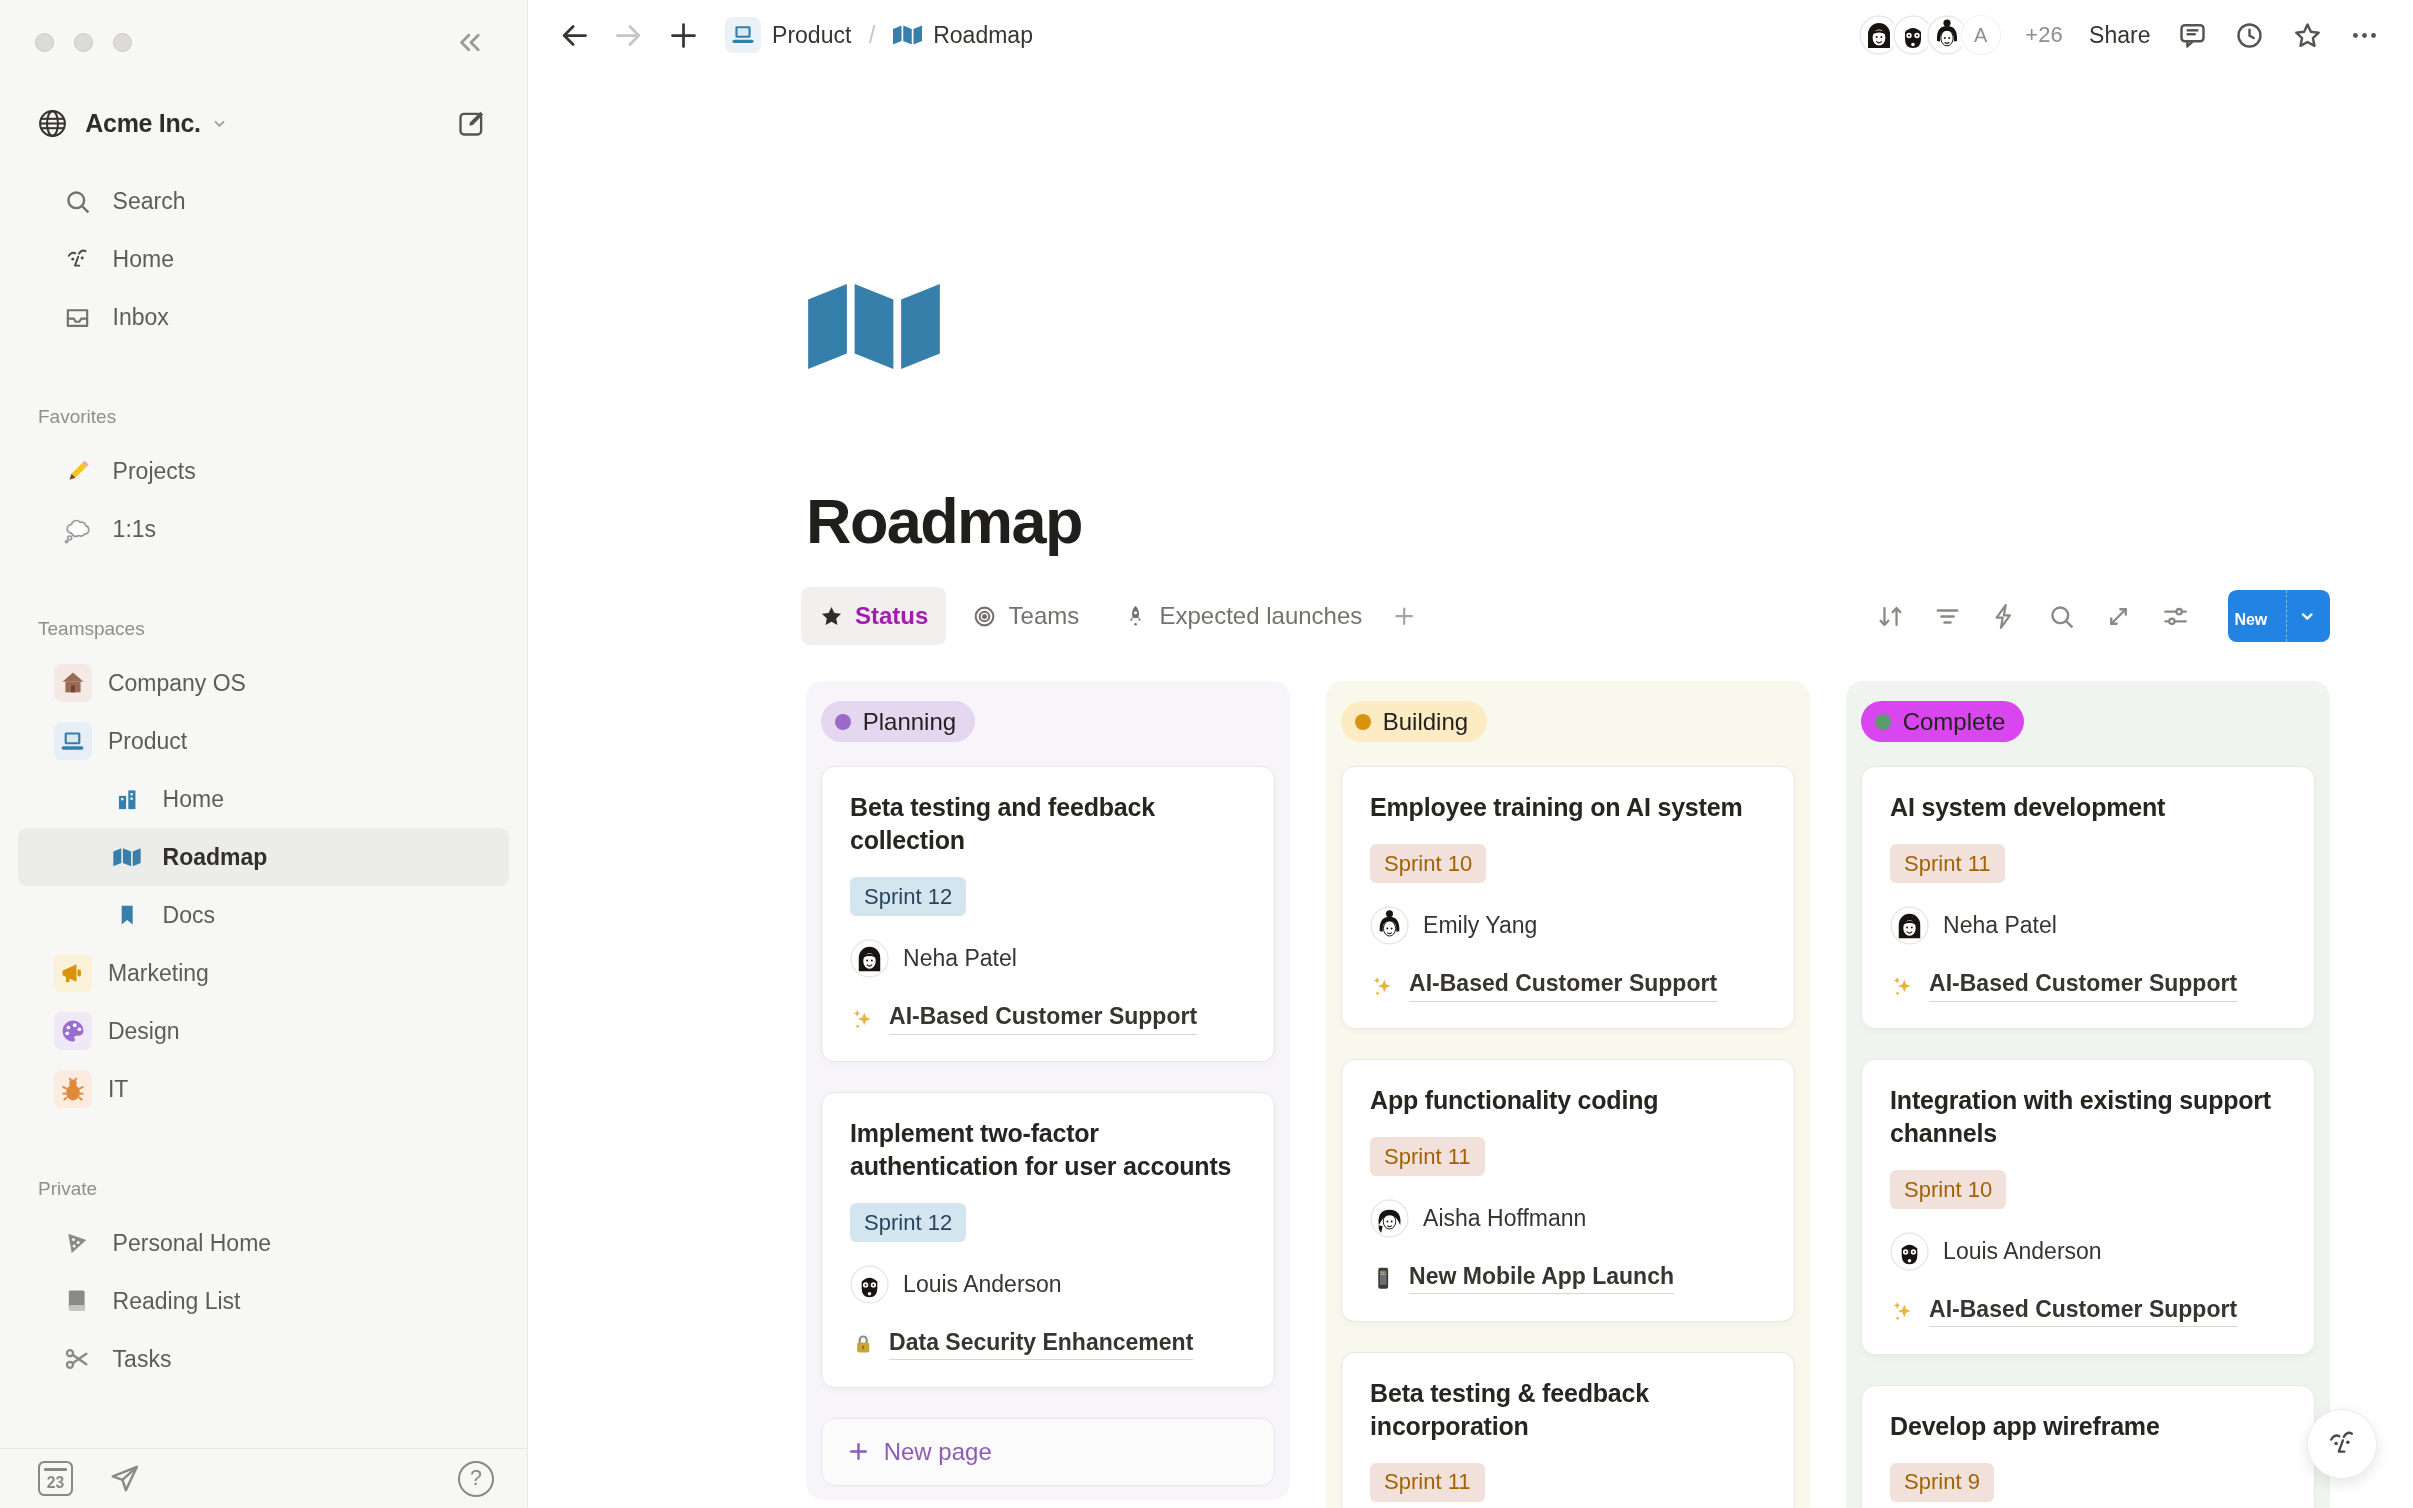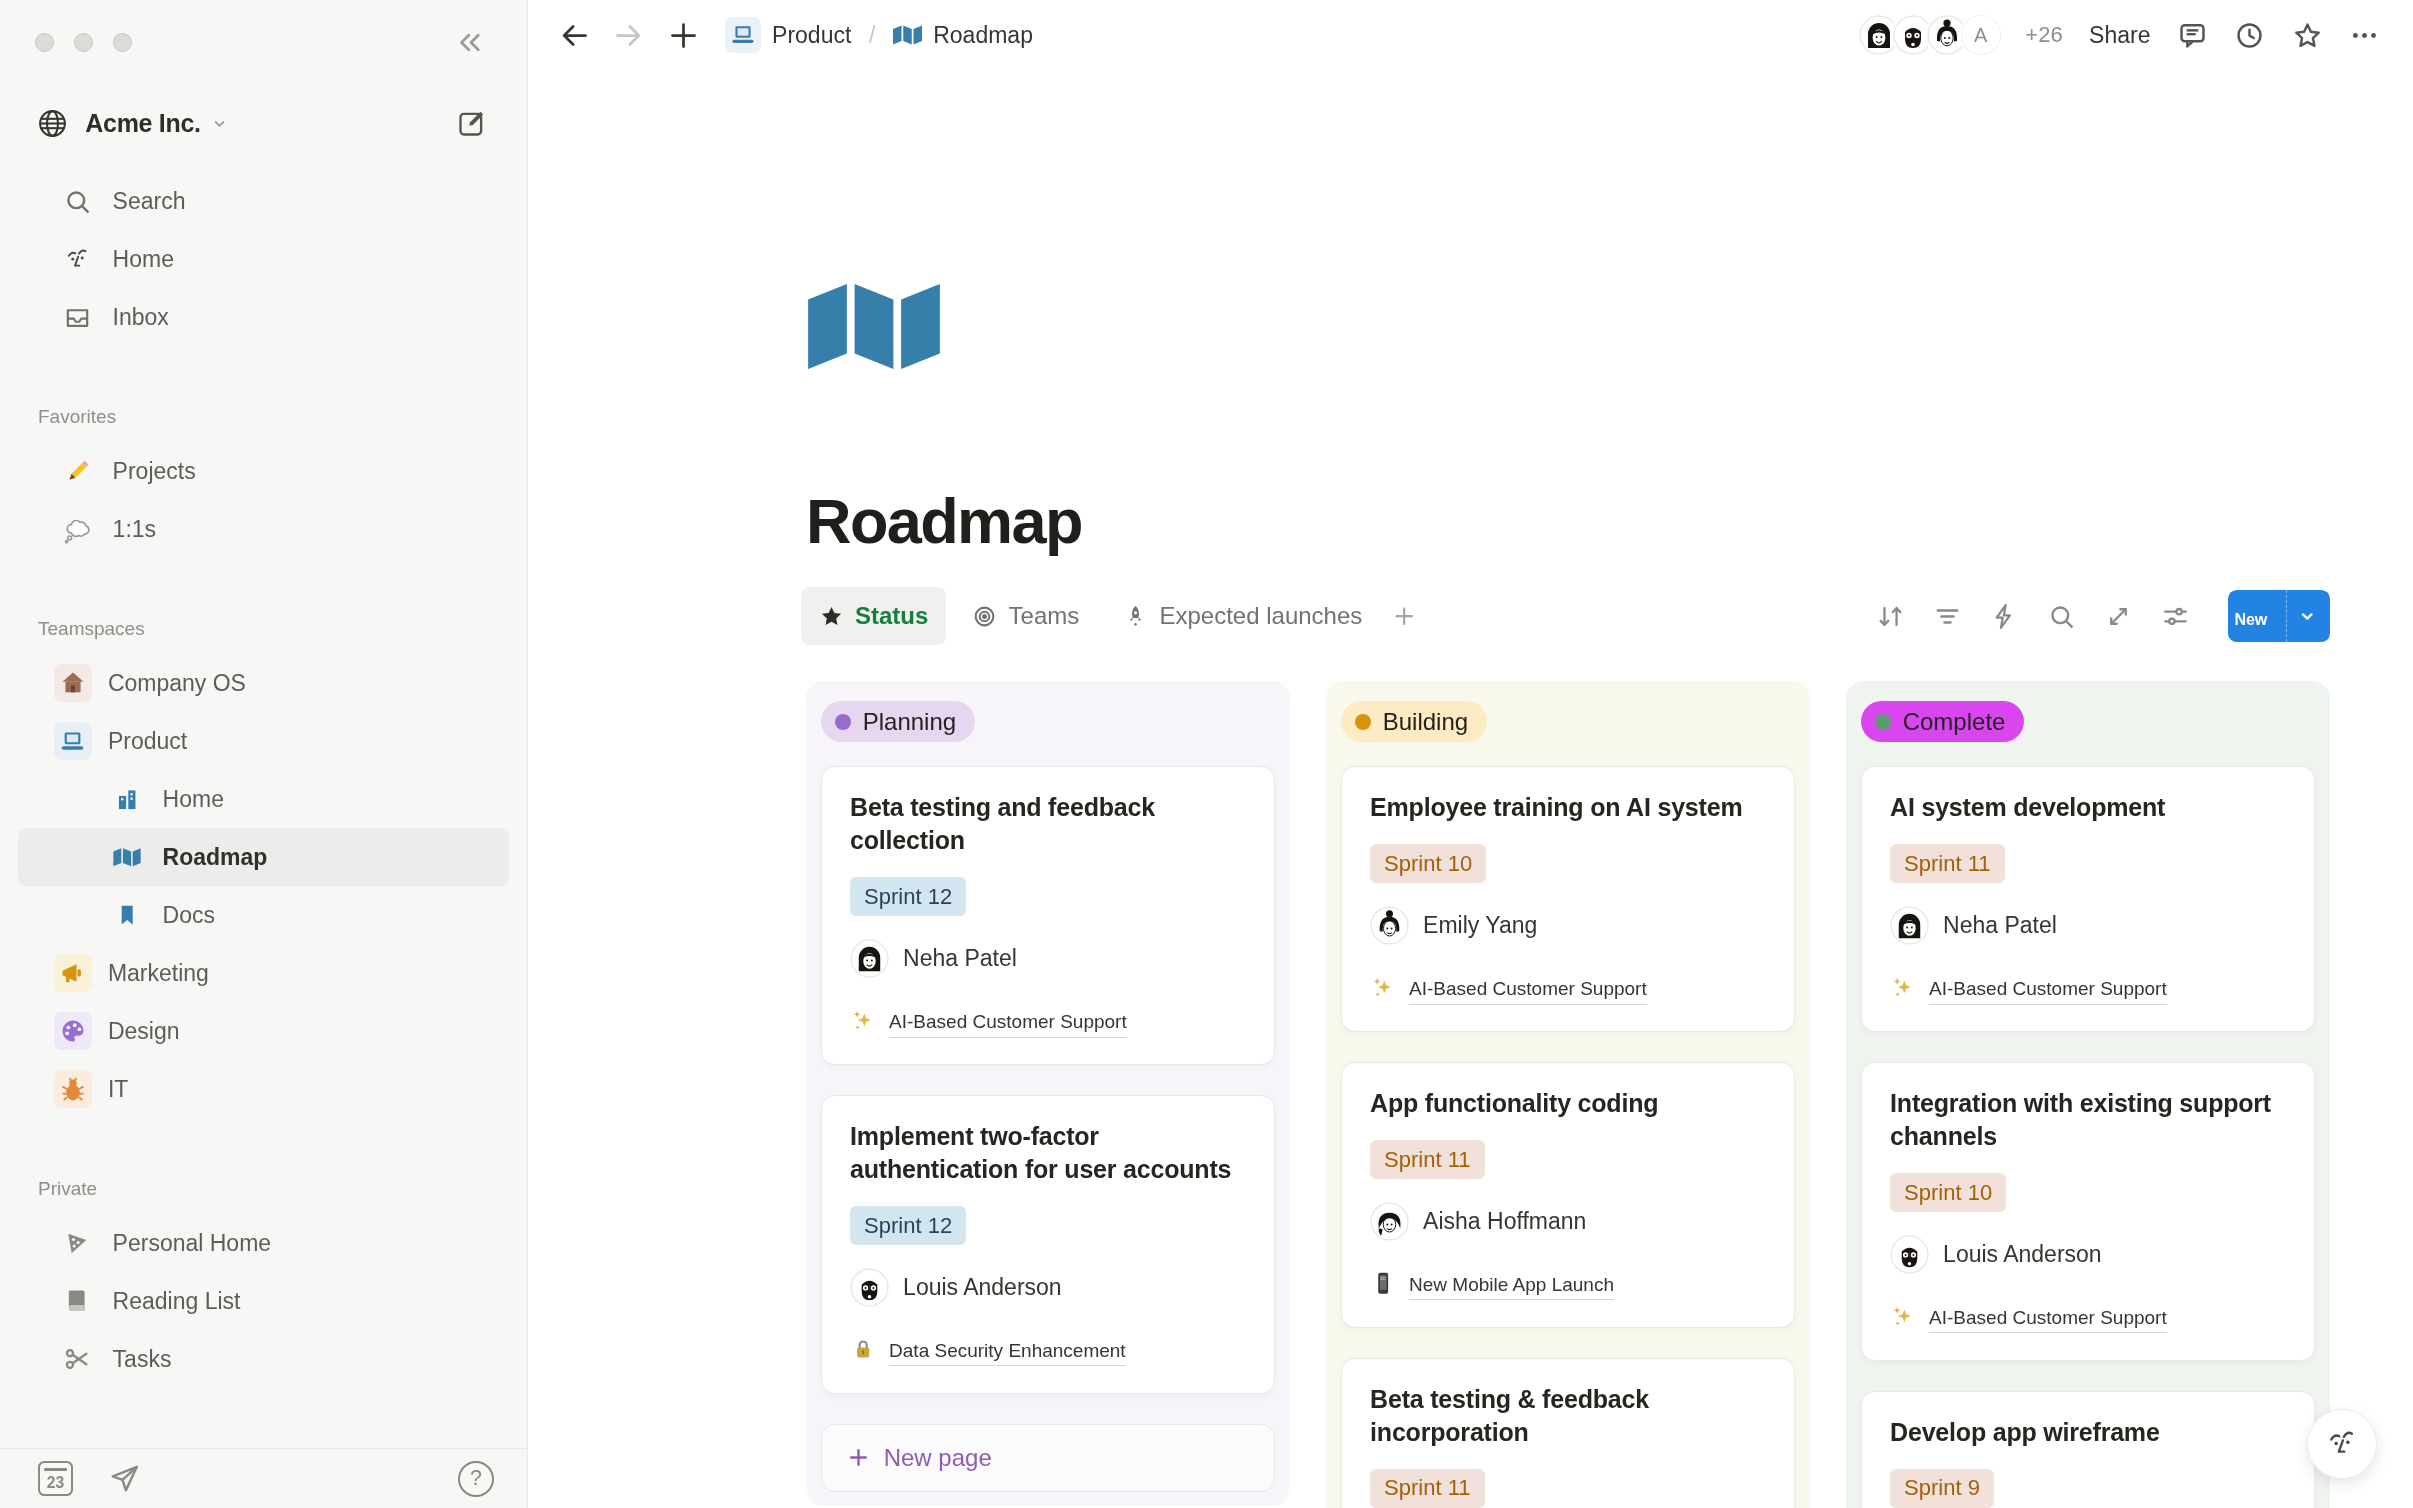--- a/index.html
+++ b/index.html
@@ -52,21 +52,21 @@
   .avletter { display:flex; align-items:center; justify-content:center; font-size:20px; color:#8f8e8b; box-shadow:0 0 0 0.6px #e3e2df inset; }
   .plus26 { font-size:22px; color:#8f8e8b; margin-left:-3.8px; }
   .share { font-size:23px; font-weight:500; color:#37352f; }
 
   .page-head { padding-left:278px; }
   .page-icon { margin-top:206px; }
   .page-title { margin-top:108px; font-size:63px; font-weight:700; letter-spacing:-1.6px; color:#211f1c; }
 
   .viewbar { margin-top:30px; display:flex; align-items:center; padding:0 83px 0 273px; }
   .vtab { display:flex; align-items:center; gap:11.3px; height:58px; padding:0 17.6px; border-radius:8.8px; font-size:24px; font-weight:500; color:#73726e; }
-  .vtab.active { background:#f1f0ee; color:#15803d; font-weight:600; }
+  .vtab.active { background:#f1f0ee; color:#a21caf; font-weight:600; }
   .vtab + .vtab { margin-left:8.8px; }
   .addview { margin-left:11.3px; }
   .vtools { margin-left:auto; display:flex; align-items:center; gap:28px; }
   .newbtn { display:flex; align-items:stretch; background:#2383e2; border-radius:8.8px; overflow:hidden; height:52px; margin-left:10px; }
   .newbtn .nlab { color:#fff; font-size:16px; font-weight:600; display:flex; align-items:center; padding:0 19px 0 6px;margin-top:8px; }
   .newbtn .ndrop { display:flex; align-items:center; padding:0 11.3px 0 8.8px; border-left:0.6px dashed rgba(255,255,255,.45); }
 
   
   .board { display:flex; gap:36px; padding-left:278px; margin-top:36px; align-items:flex-start; }
   .col { width:484px; border-radius:17.6px; padding:14px 8.8px; flex:0 0 484px; }
@@ -85,21 +85,21 @@
   .cards { margin-top:24px; display:flex; flex-direction:column; gap:30px; padding:0 6.3px; }
   .card { background:#fff; border:0.6px solid #e9e8e5; border-radius:14px; padding:24px 28px 26.4px 28px; box-shadow:0 2.5px 7.5px rgba(15,15,15,.03); }
   .card-title { font-size:25px; font-weight:600; line-height:33px; color:#27251f; letter-spacing:-0.2px; }
   .tag { display:inline-flex; align-items:center; height:39px; border-radius:6.3px; padding:0 14px; font-size:22px; margin-top:20px; }
   .tag.blue { background:#d3e5ef; color:#29455c; }
   .tag.brown { background:#f2e1da; color:#a16207; }
   .person { display:flex; align-items:center; gap:14px; margin-top:22.6px; }
   .person .av { width:39px; height:39px; border-radius:50%; }
   .person .pname { font-size:23px; color:#37352f; }
   .relation { display:flex; align-items:center; gap:12.6px; margin-top:25px; }
-  .relation .rtext { font-size:19px; font-weight:400; color:#37352f; border-bottom:1.3px solid #d9d6d0; padding-bottom:3.8px;margin-top:8px; }
+  .relation .rtext { font-size:23px; font-weight:700; color:#37352f; border-bottom:1.3px solid #d9d6d0; padding-bottom:3.8px; }
   .card.cut { min-height:264px; }
   .newpage { margin-top:30px; margin-left:6.3px; margin-right:6.3px; height:68px; border:0.6px solid #e9e6ee; background:rgba(255,255,255,.55); border-radius:14px; display:flex; align-items:center; gap:12.6px; padding-left:24px; }
   .newpage .nptext { font-size:24px; font-weight:500; color:#8d5bb9; }
 
   .ai-fab { position:absolute; right:36px; bottom:29px; width:70px; height:70px; border-radius:50%; background:#fff; border:0.6px solid #ececea; box-shadow:0 5px 15px rgba(0,0,0,.10); display:flex; align-items:center; justify-content:center; }
 </style>
 </head>
 <body>
 
 <svg width="0" height="0" style="position:absolute">

